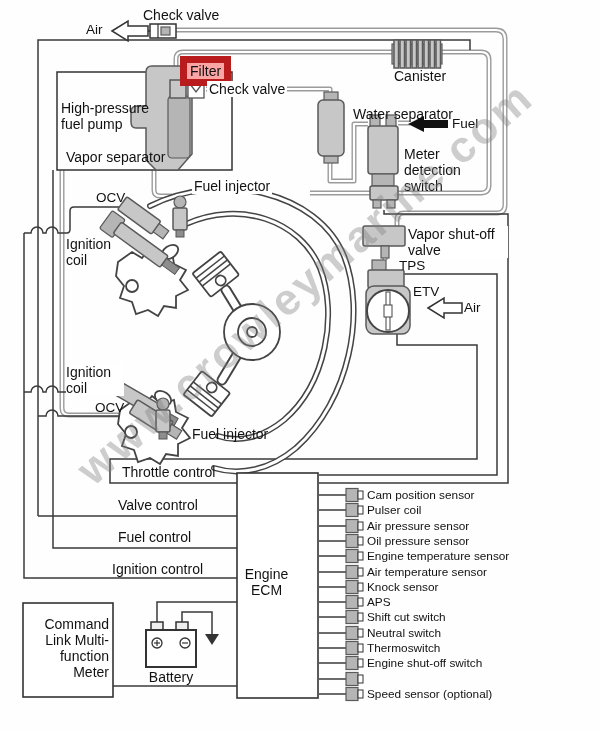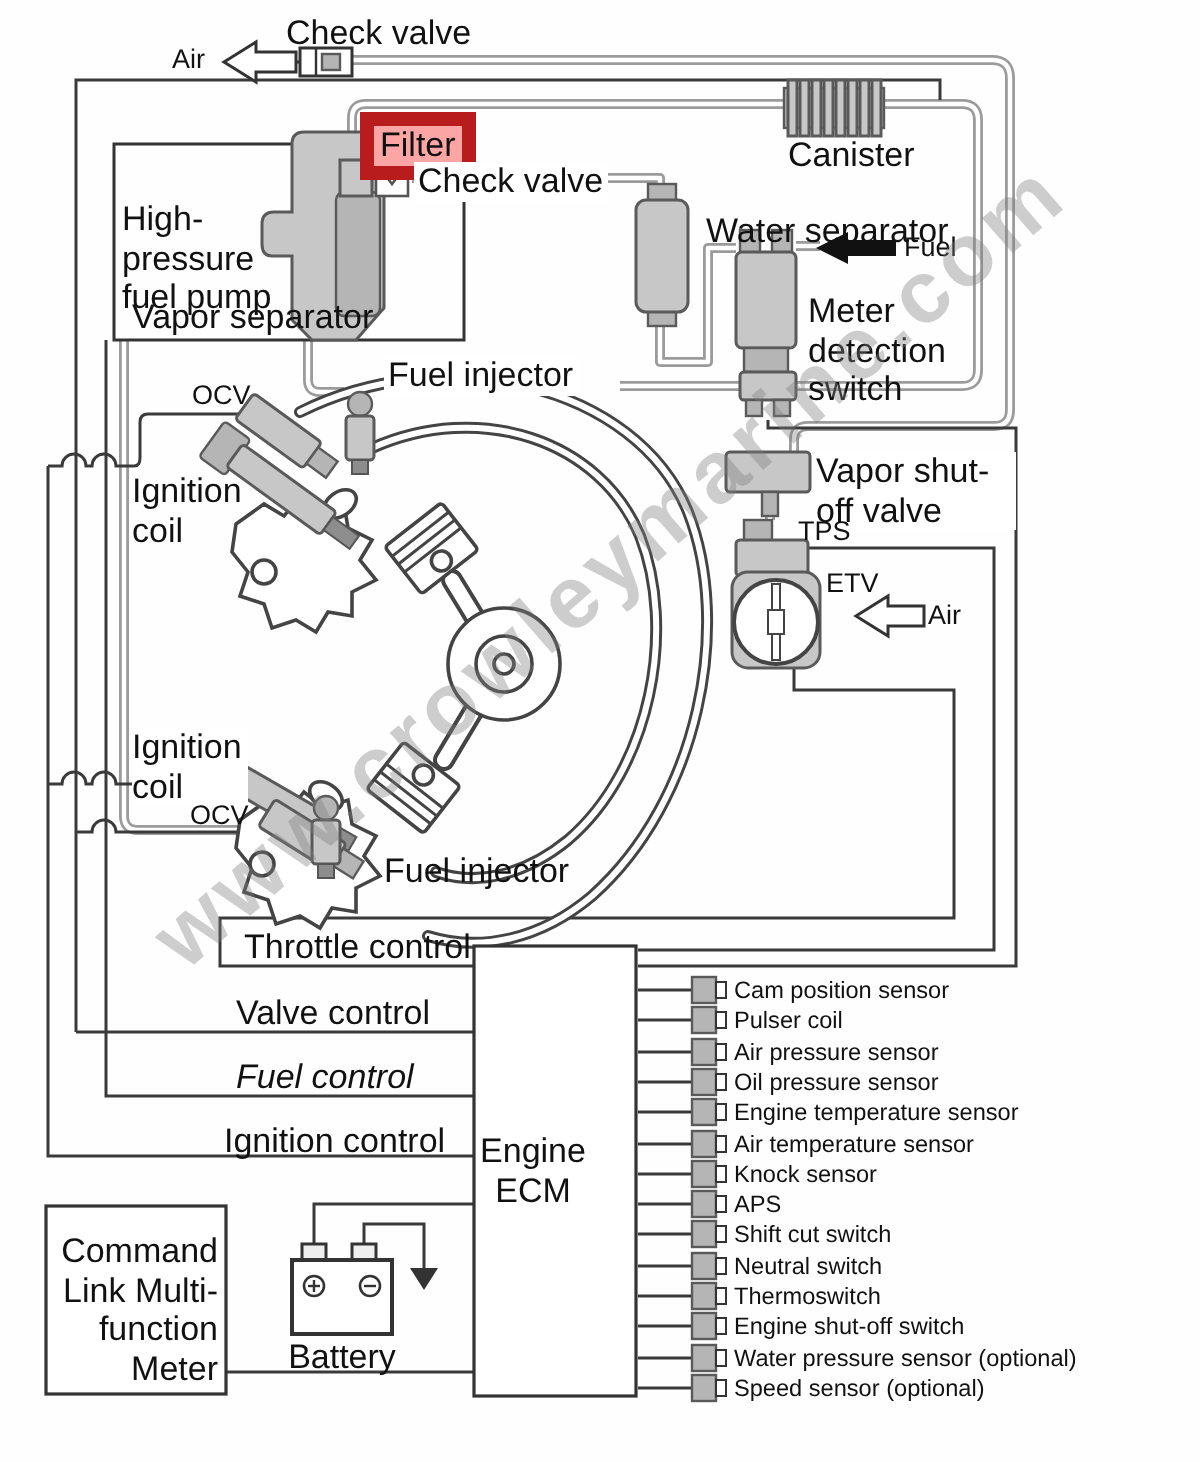--- a/index.html
+++ b/index.html
@@ -9,21 +9,21 @@
   #art{position:absolute;left:0;top:0;}
   .p-out{fill:none;stroke:#9b9b9b;stroke-width:5;stroke-linejoin:round;stroke-linecap:butt;}
   .p-in{fill:none;stroke:#ffffff;stroke-width:2.2;stroke-linejoin:round;stroke-linecap:butt;}
   .wire{fill:none;stroke:#3a3a3a;stroke-width:1.5;}
   .box{fill:#ffffff;stroke:#333;stroke-width:1.6;}
   .comp{fill:#c7c7c7;stroke:#5a5a5a;stroke-width:1.5;}
   .comp2{fill:#b5b5b5;stroke:#5a5a5a;stroke-width:1.2;}
   .dblo{fill:none;stroke:#444;stroke-width:6;stroke-linecap:round;}
   .dbli{fill:none;stroke:#fff;stroke-width:3;stroke-linecap:round;}
   .eng{fill:#fff;stroke:#444;stroke-width:1.8;}
-  .lbl{position:absolute;font-size:17px;line-height:1.15;white-space:nowrap;}
+  .lbl{position:absolute;font-size:14px;line-height:1.15;white-space:nowrap;}
   .wrap{white-space:normal;}
   .s-lbl{position:absolute;left:367px;font-size:11.8px;white-space:nowrap;}
   .big{font-size:13.5px;}
   .boxed{background:#fca5a5;border:7px solid #b91c1c;padding:0 3px;}
   .bg{background:#fff;padding:0 2px;}
   .ctr{text-align:center;}
   #wm{position:absolute;left:-75px;top:258px;width:760px;text-align:center;
       font-size:44px;letter-spacing:3px;color:rgba(125,125,125,0.38);
       transform:rotate(-41deg);pointer-events:none;font-weight:bold;}
 </style>
@@ -317,36 +317,35 @@
 <div class="lbl wrap" style="left:66px;top:236px;width:58px;">Ignition coil</div>
 <div class="lbl wrap" style="left:408px;top:226px;width:100px;background:#fff;">Vapor shut-off valve</div>
 <div class="lbl big" style="left:399px;top:258px;">TPS</div>
 <div class="lbl big" style="left:413px;top:284px;">ETV</div>
 <div class="lbl big" style="left:464px;top:300px;">Air</div>
 <div class="lbl wrap" style="left:66px;top:364px;width:58px;background:#fff;">Ignition coil</div>
 <div class="lbl big" style="left:95px;top:400px;">OCV</div>
 <div class="lbl" style="left:192px;top:426px;">Fuel injector</div>
 <div class="lbl" style="left:122px;top:464px;">Throttle control</div>
 <div class="lbl" style="left:118px;top:497px;">Valve control</div>
-<div class="lbl" style="left:118px;top:529px;font-style:italic;">Fuel control</div>
+<div class="lbl" style="left:118px;top:529px;">Fuel control</div>
 <div class="lbl" style="left:112px;top:561px;">Ignition control</div>
 <div class="lbl wrap ctr" style="left:237px;top:566px;width:59px;">Engine ECM</div>
 <div class="lbl wrap ctr" style="left:27px;top:616px;width:82px;text-align:right;">Command Link Multi-function Meter</div>
 <div class="lbl ctr" style="left:141px;top:669px;width:60px;">Battery</div>
 
 <div class="s-lbl" style="top:488px;">Cam position sensor</div>
 <div class="s-lbl" style="top:503px;">Pulser coil</div>
 <div class="s-lbl" style="top:519px;">Air pressure sensor</div>
 <div class="s-lbl" style="top:534px;">Oil pressure sensor</div>
 <div class="s-lbl" style="top:549px;">Engine temperature sensor</div>
 <div class="s-lbl" style="top:565px;">Air temperature sensor</div>
 <div class="s-lbl" style="top:580px;">Knock sensor</div>
 <div class="s-lbl" style="top:595px;">APS</div>
 <div class="s-lbl" style="top:610px;">Shift cut switch</div>
 <div class="s-lbl" style="top:626px;">Neutral switch</div>
 <div class="s-lbl" style="top:641px;">Thermoswitch</div>
 <div class="s-lbl" style="top:656px;">Engine shut-off switch</div>
-<div class="s-lbl" style="top:672px;">Water pressure sensor (optional)</div>
 <div class="s-lbl" style="top:687px;">Speed sensor (optional)</div>
 
 <div id="wm">www.crowleymarine.com</div>
 
 </div>
 
 </body></html>

